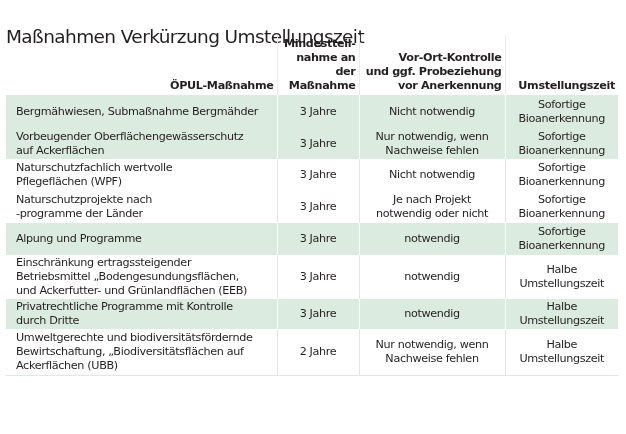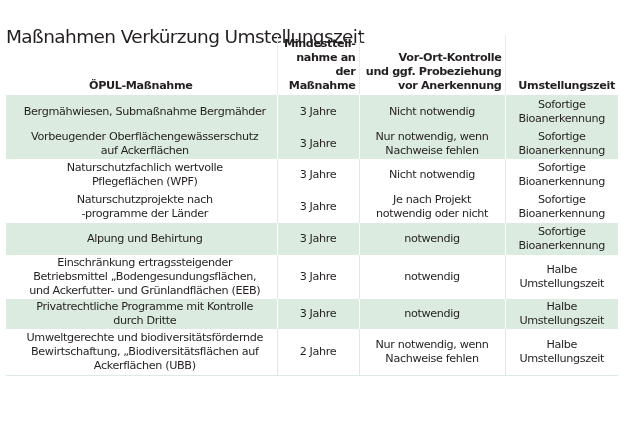--- a/index.html
+++ b/index.html
@@ -42,32 +42,32 @@
     col.c4 { width: 113px; }
     th {
       font-weight: bold;
       text-align: right;
       vertical-align: bottom;
       padding: 2px 3px 2px 3px;
       border-left: 1.5px solid #e3f0e6;
       height: 44px;
     }
     th:first-child {
-      text-align: center;
+      text-align: right;
       border-left: none;
       padding-left: 2px;
     }
     td {
       padding: 1px 3px;
       vertical-align: middle;
       text-align: center;
       border-left: 1.5px solid #ffffff;
     }
     td:first-child {
-      text-align: center;
+      text-align: left;
       border-left: none;
       padding-left: 10px;
     }
     tr.shaded td {
       background: #dcebdf;
     }
     tr.plain td {
       background: #ffffff;
       border-left: 1.5px solid #dcebdf;
     }
@@ -136,21 +136,21 @@
     <tr class="plain r6">
       <td><span class="cell-text">Naturschutzprojekte nach
 -programme der Länder</span></td>
       <td><span class="cell-text">3 Jahre</span></td>
       <td><span class="cell-text">Je nach Projekt
 notwendig oder nicht</span></td>
       <td><span class="cell-text">Sofortige
 Bioanerkennung</span></td>
     </tr>
     <tr class="shaded r7">
-      <td><span class="cell-text">Alpung und Behirtung</span></td>
+      <td><span class="cell-text">Alpung und Programme</span></td>
       <td><span class="cell-text">3 Jahre</span></td>
       <td><span class="cell-text">notwendig</span></td>
       <td><span class="cell-text">Sofortige
 Bioanerkennung</span></td>
     </tr>
     <tr class="plain r8">
       <td><span class="cell-text">Einschränkung ertragssteigender
 Betriebsmittel „Bodengesundungsflächen,
 und Ackerfutter- und Grünlandflächen (EEB)</span></td>
       <td><span class="cell-text">3 Jahre</span></td>

